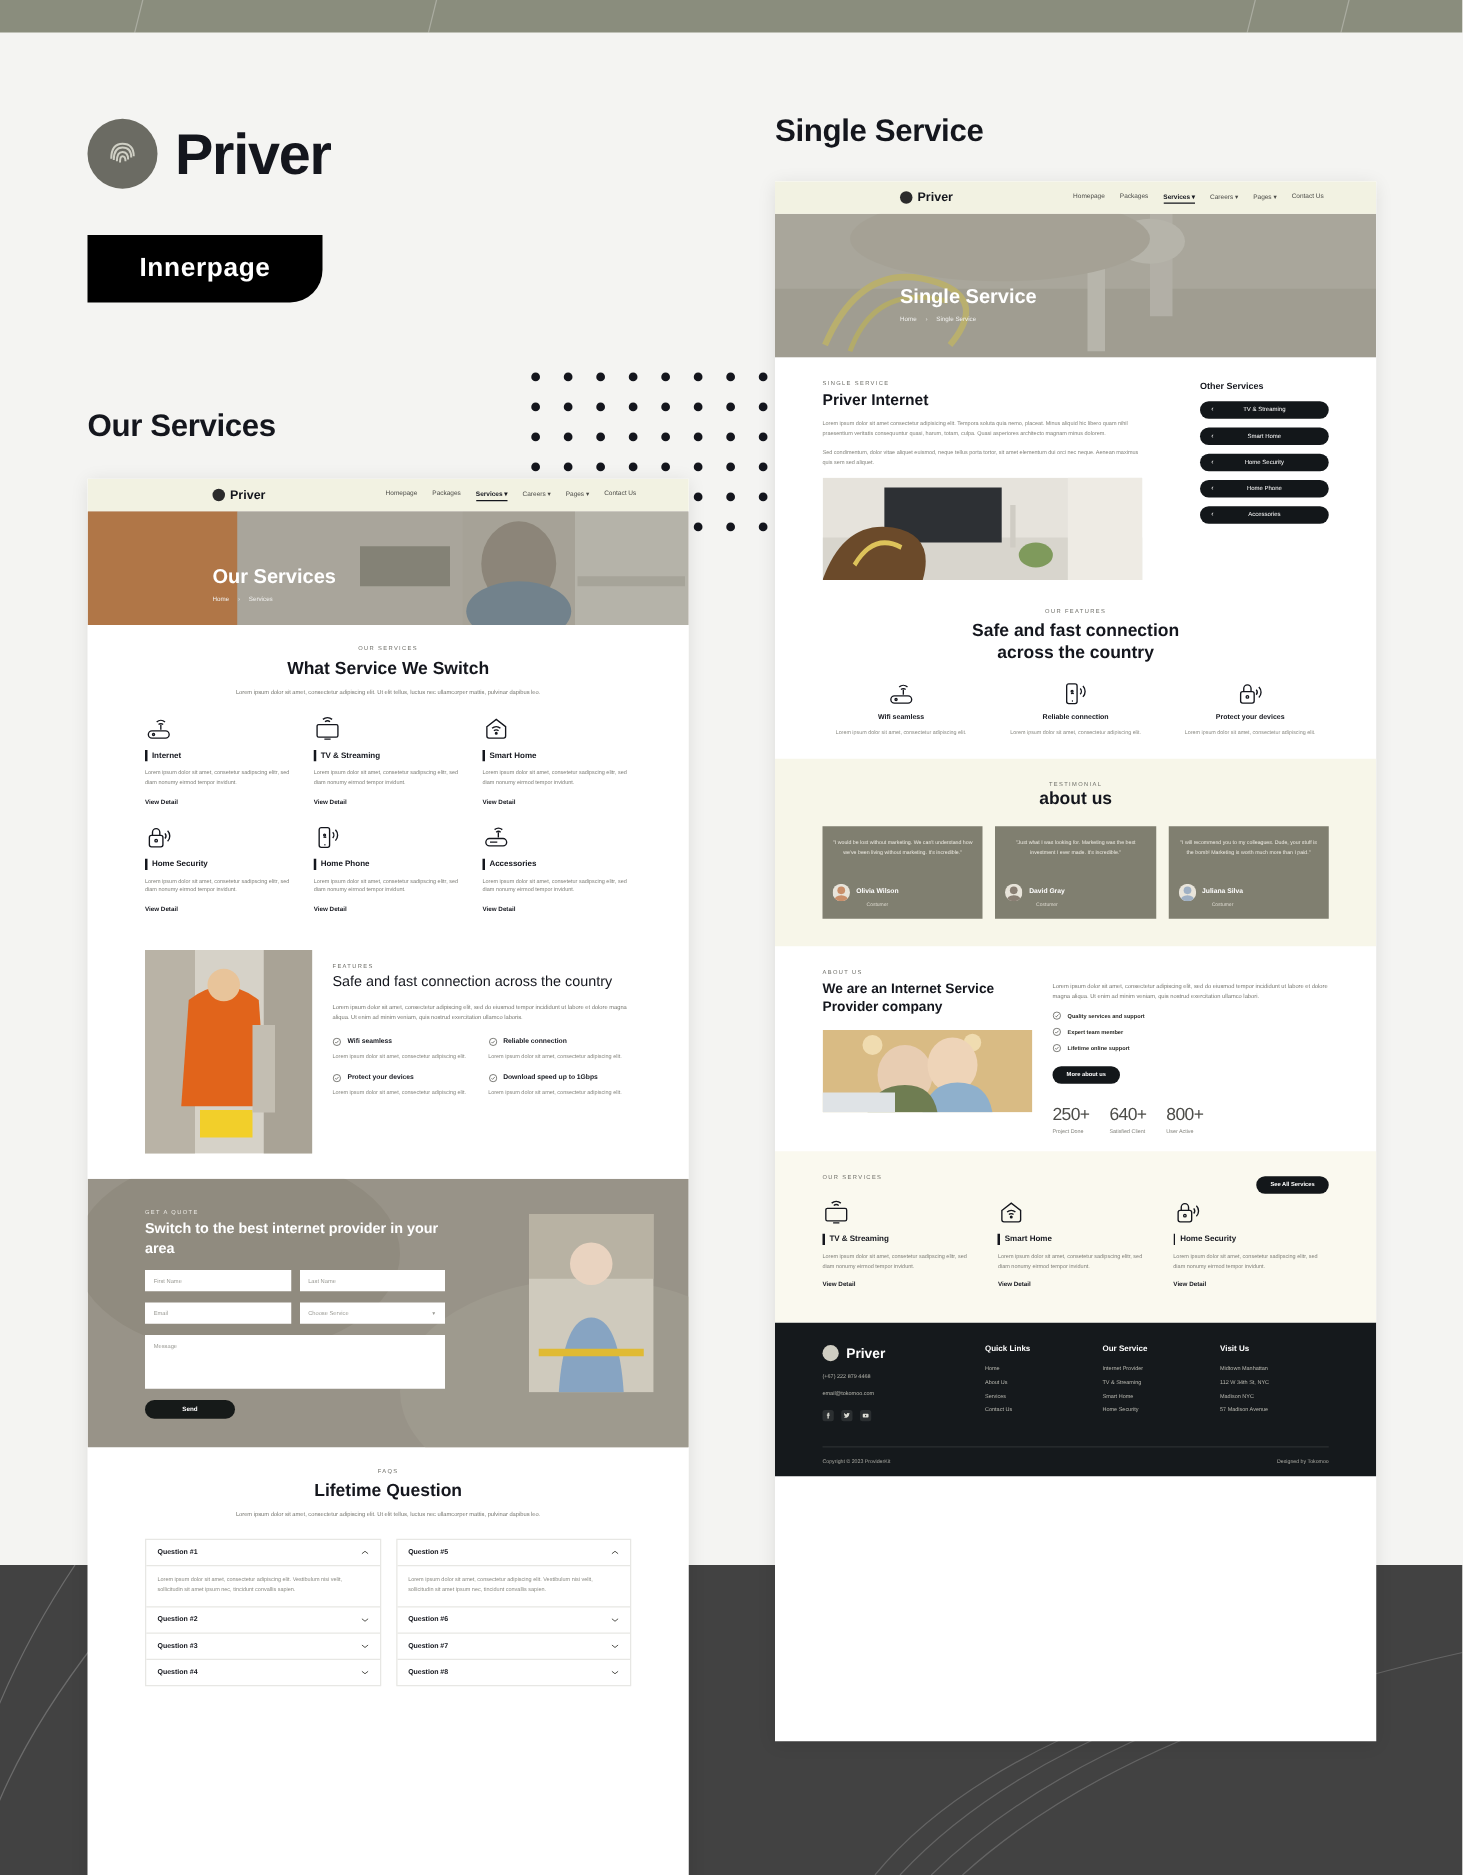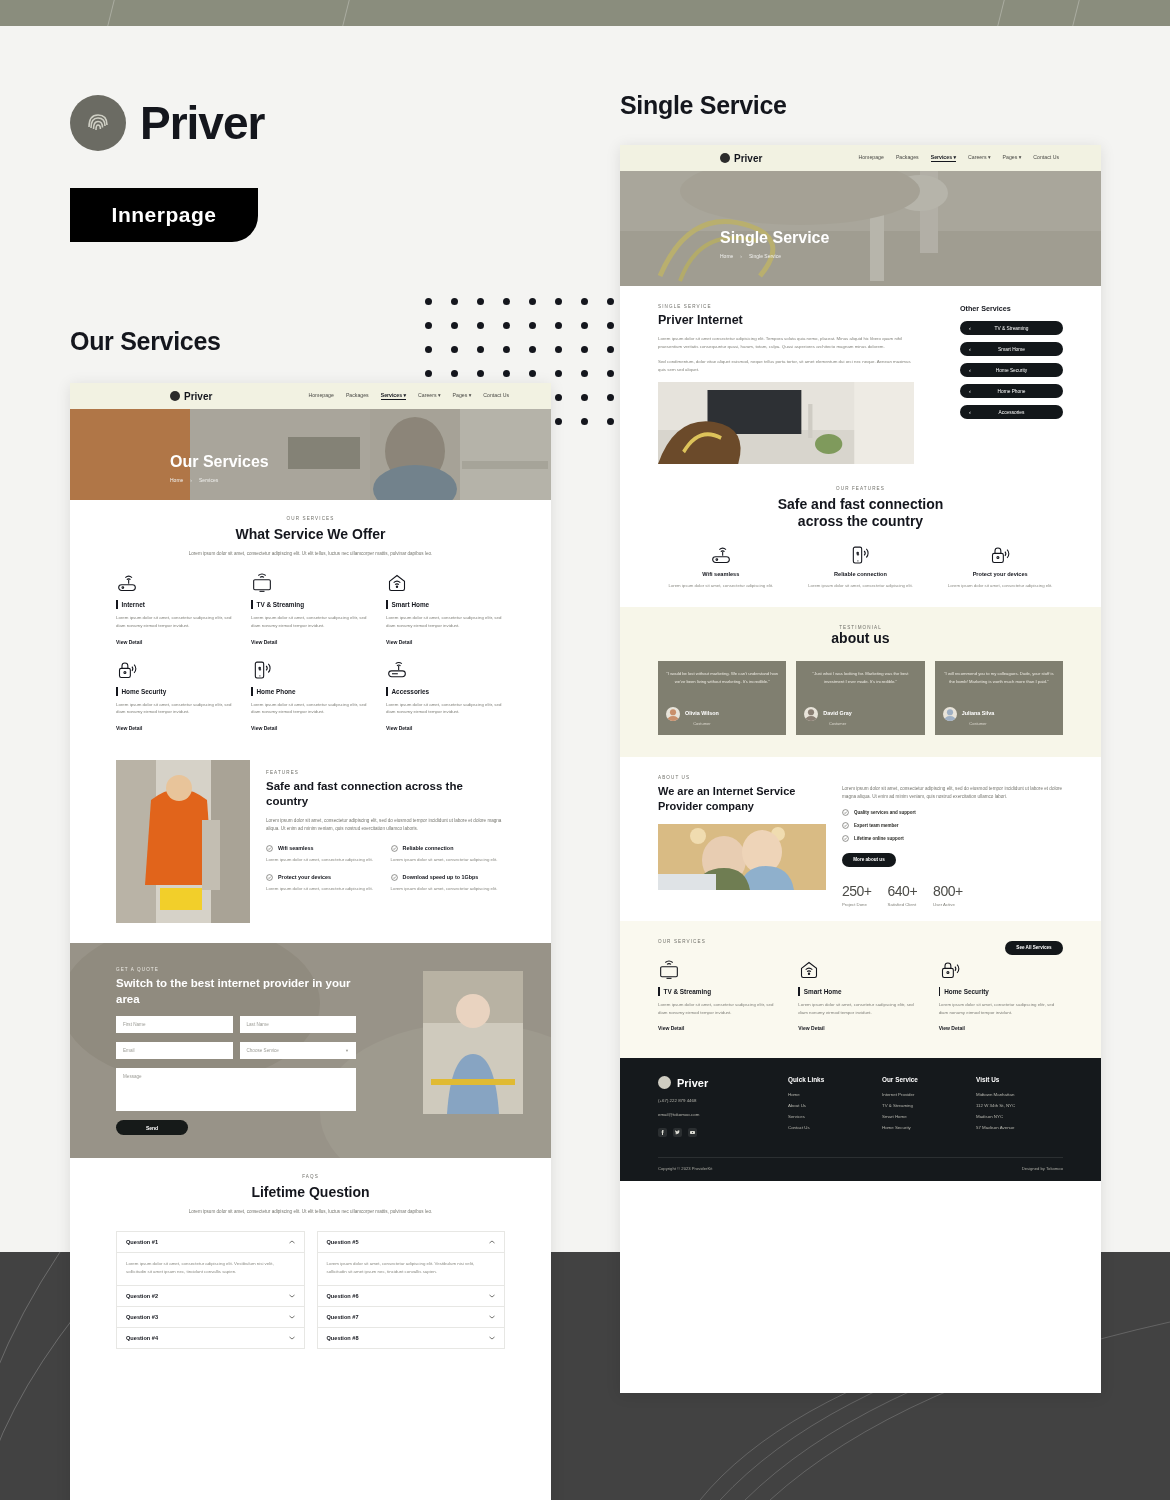--- a/index.html
+++ b/index.html
@@ -92,21 +92,21 @@
   .svc-icon { width: 22px; height: 20px; margin-bottom: 7px; }
   .svc-title { display: flex; align-items: center; gap: 4px; font-size: 6.4px; font-weight: 700; color: #14161d; }
   .svc-title:before { content: ""; width: 1.5px; height: 9px; background: #14161d; display: block; }
   .svc-desc { font-size: 4.4px; color: #80807a; line-height: 1.75; margin-top: 5px; }
   .svc-link { font-size: 5px; font-weight: 700; color: #14161d; margin-top: 8px; display: inline-block; }
 
   
   .feat-wrap { display: flex; gap: 16px; padding: 10px 46px 20px; align-items: flex-start; }
   .feat-img { width: 134px; height: 163px; flex: none; overflow: hidden; }
   .feat-right { flex: 1; padding-top: 10px; }
-  .feat-h { font-size: 11.5px; font-weight: 700; color: #14161d; line-height: 1.3; margin: 4px 0 8px; }
+  .feat-h { font-size: 11.5px; font-weight: 400; color: #14161d; line-height: 1.3; margin: 4px 0 8px; }
   .feat-items { display: grid; grid-template-columns: 1fr 1fr; gap: 11px 10px; margin-top: 12px; }
   .fi-head { display: flex; gap: 5px; align-items: flex-start; }
   .fi-name { font-size: 5.4px; font-weight: 700; color: #14161d; line-height: 1.3; }
   .fi-desc { font-size: 4.4px; color: #86867f; line-height: 1.7; margin-top: 4px; }
   .check { width: 7px; height: 7px; flex: none; }
 
   
   .quote { position: relative; height: 215px; overflow: hidden; }
   .quote-ov { position: absolute; inset: 0; background: rgba(126,122,112,.55); }
   .quote-inner { position: absolute; left: 46px; top: 24px; width: 240px; }
@@ -332,21 +332,21 @@
         <span>Home</span>
         <span class="sep">›</span>
         <span>Services</span>
       </div>
     </div>
   </div>
 
   <div class="sec">
     <div class="ctr">
       <div class="eyebrow">OUR SERVICES</div>
-      <div class="h2" style="margin-top:5px">What Service We Offer</div>
+      <div class="h2" style="margin-top:5px">What Service We Switch</div>
       <div class="lead" style="margin:6px auto 0;max-width:250px">Lorem ipsum dolor sit amet, consectetur adipiscing elit. Ut elit tellus, luctus nec ullamcorper mattis, pulvinar dapibus leo.</div>
     </div>
     <div class="svc-grid" id="svcgrid">
         <div><div class="svc-icon"><svg width="22" height="20" viewBox="0 0 24 24" fill="none" stroke="#14161d" stroke-width="1.3">
               <rect x="2" y="14" width="20" height="7" rx="3.5"></rect>
               <circle cx="7" cy="17.5" r="1"></circle>
               <path d="M14 13V8"></path>
               <path d="M11.8 8a3 3 0 0 1 4.4 0"></path>
               <path d="M10 5.5a6 6 0 0 1 8 0"></path>
             </svg></div><div class="svc-title">Internet</div><div class="svc-desc">Lorem ipsum dolor sit amet, consetetur sadipscing elitr, sed diam nonumy eirmod tempor invidunt.</div><div class="svc-link">View Detail</div></div>

